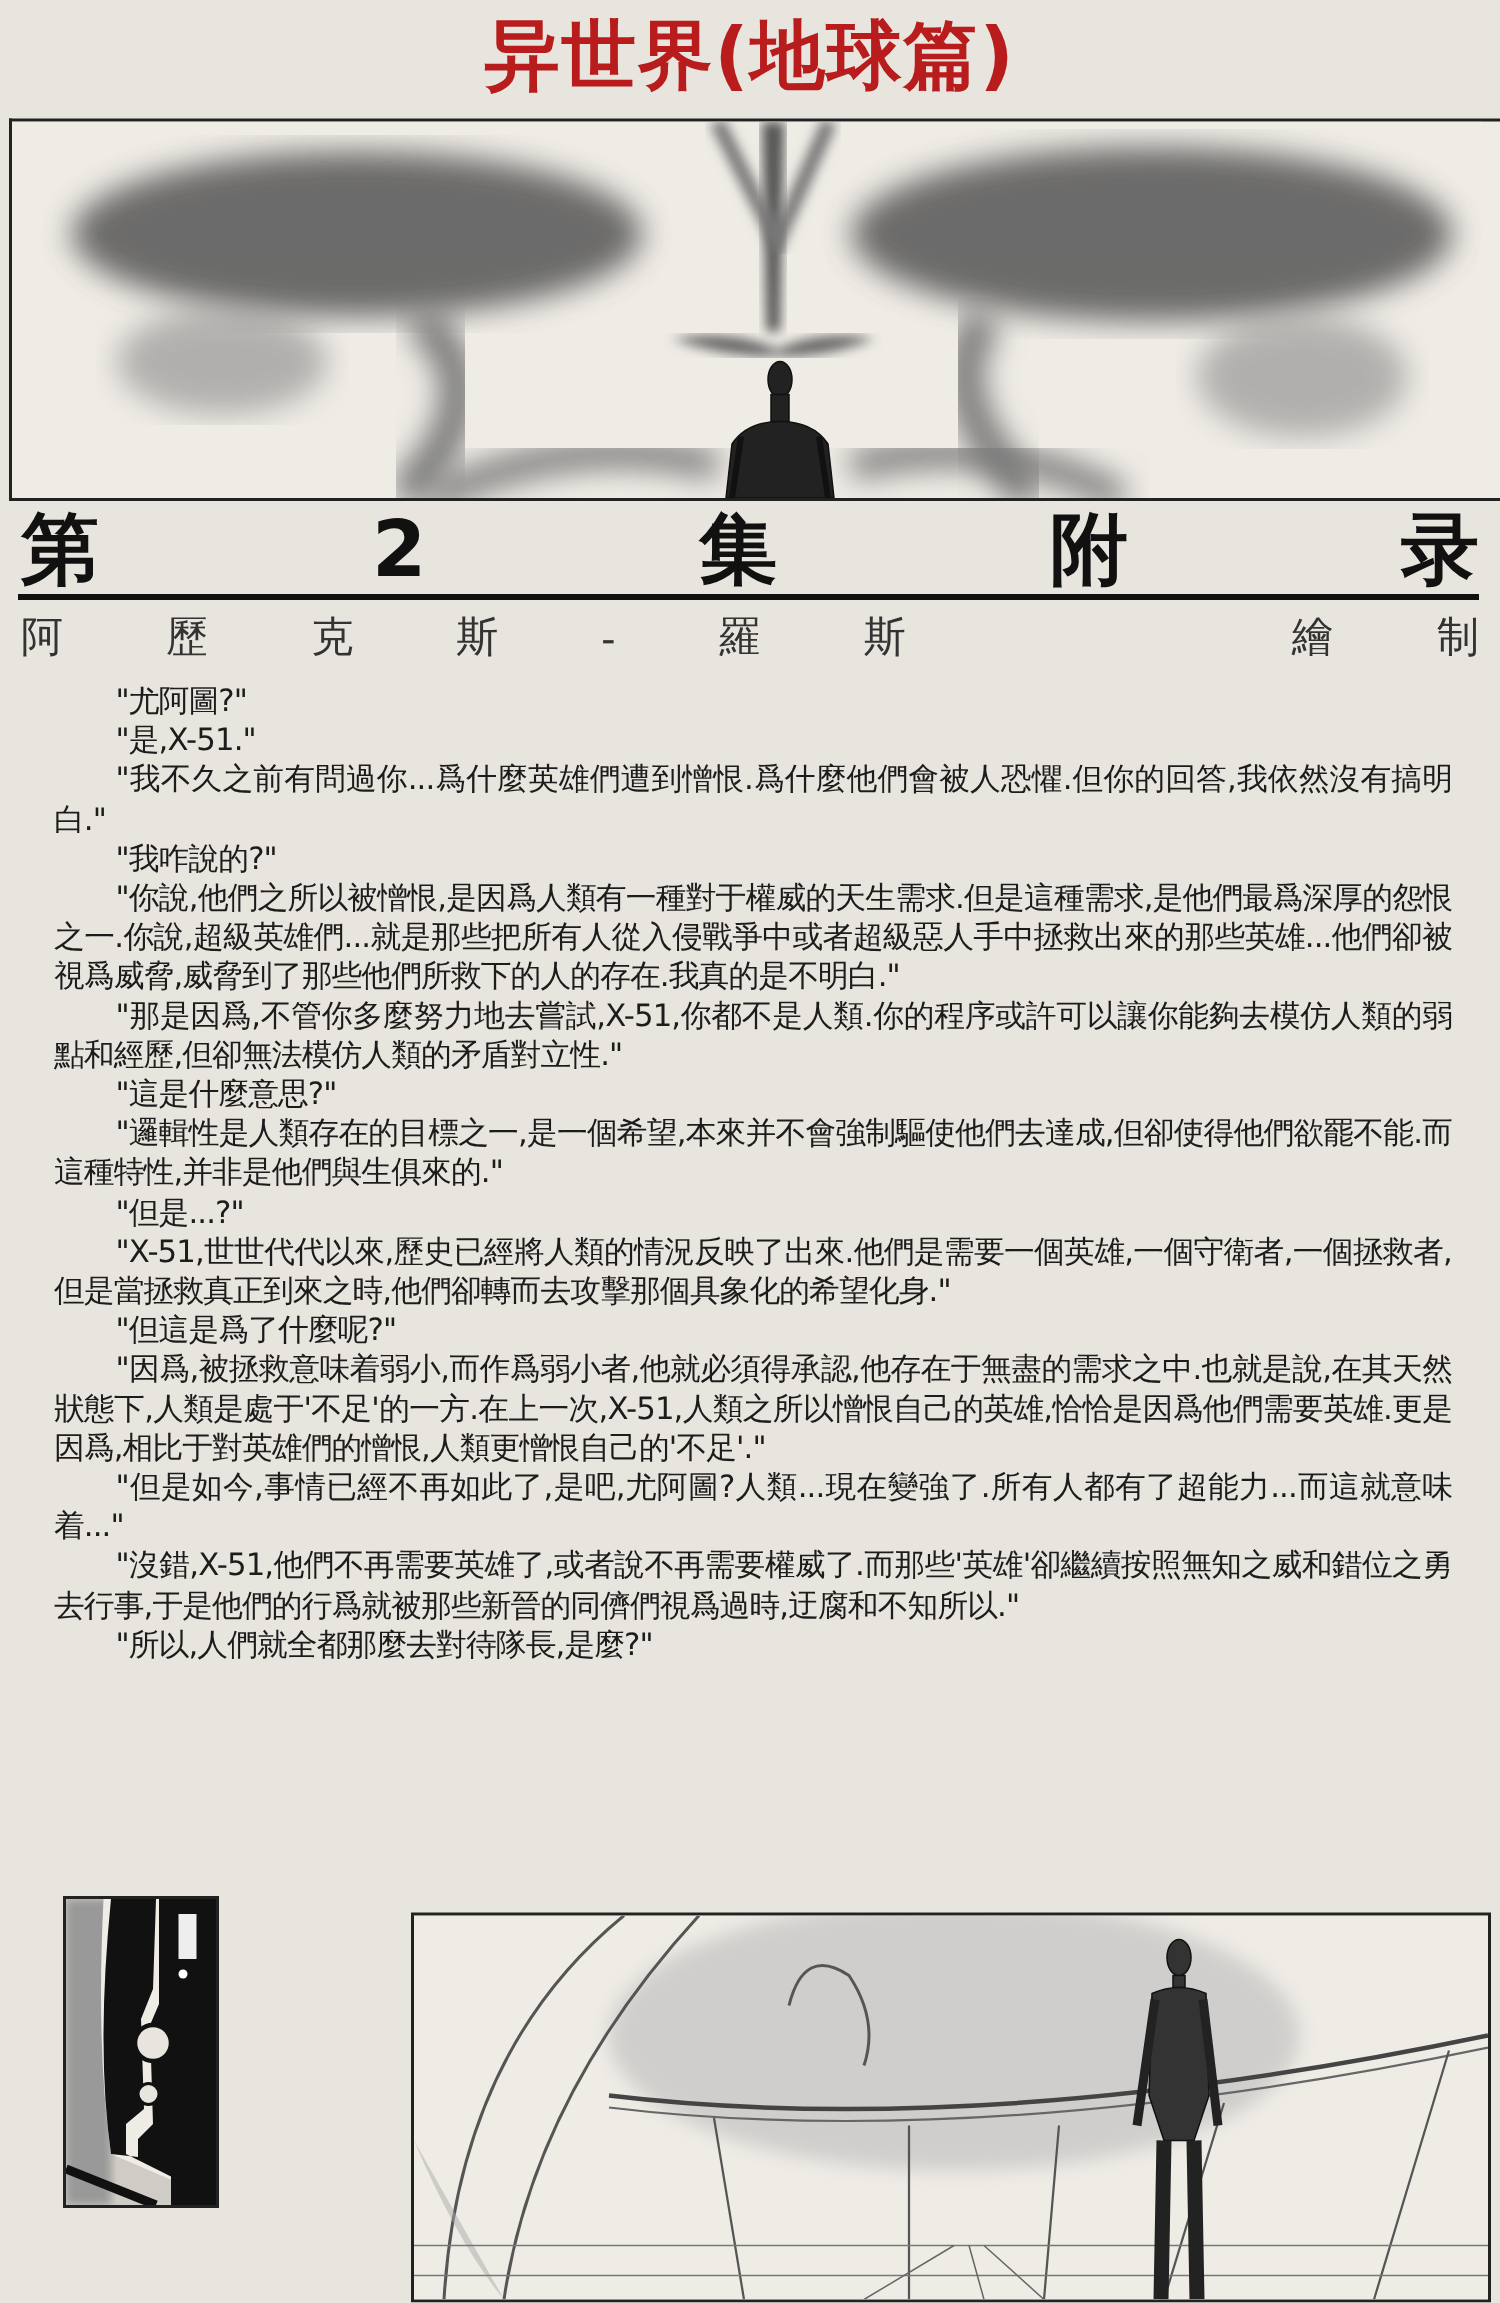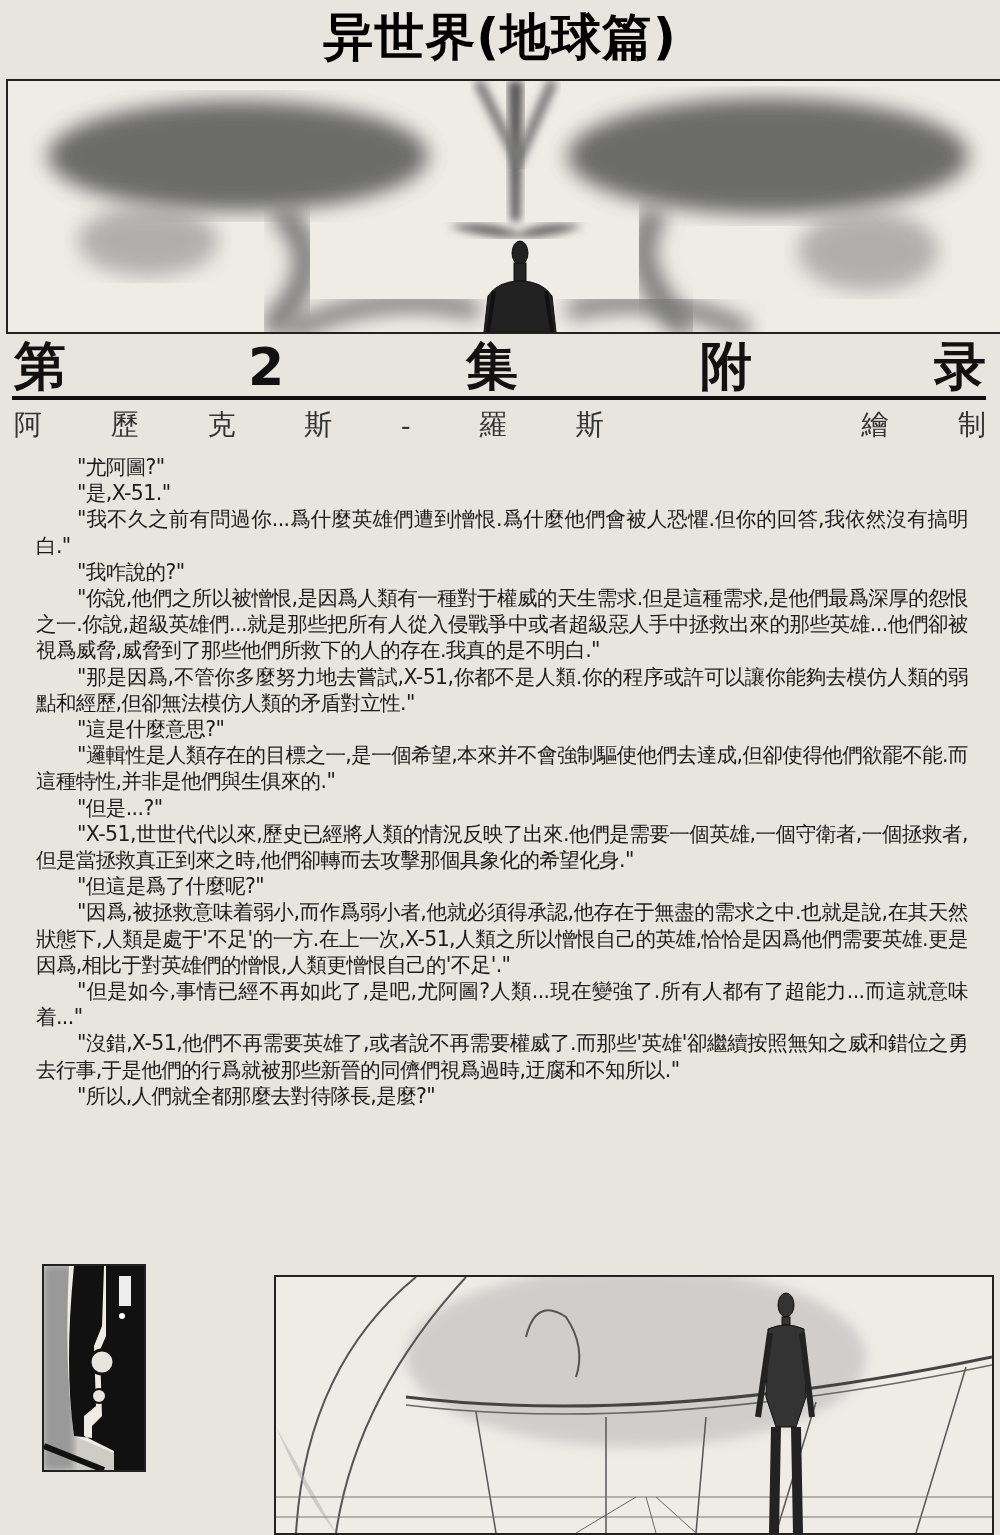--- a/index.html
+++ b/index.html
@@ -7,21 +7,21 @@
     width: 1000px; height: 1535px; overflow: hidden;
     background: #e8e4de;
     font-family: "DejaVu Sans", sans-serif;
     color: #1a1a1a;
     position: relative;
   }
   .title {
     position: absolute; left: 0; top: 2px; width: 1000px;
     text-align: center; font-size: 50px; font-weight: bold;
     font-family: "DejaVu Sans", sans-serif; letter-spacing: 1px;
-    color: #000000; line-height: 70px;
+    color: #b91c1c; line-height: 70px;
   }
   .panel {
     position: absolute; border: 2px solid #222; background: #efece6; overflow: hidden;
   }
   .top-panel { left: 6px; top: 79px; width: 1016px; height: 251px; border-right: none; }
   .top-panel svg, .bottom-panel svg, .side-panel svg { display: block; }
   .heading-row {
     position: absolute; left: 14px; top: 338px; width: 972px; height: 58px;
     display: flex; justify-content: space-between; align-items: center;
     font-size: 52px; font-weight: bold; color: #111;

